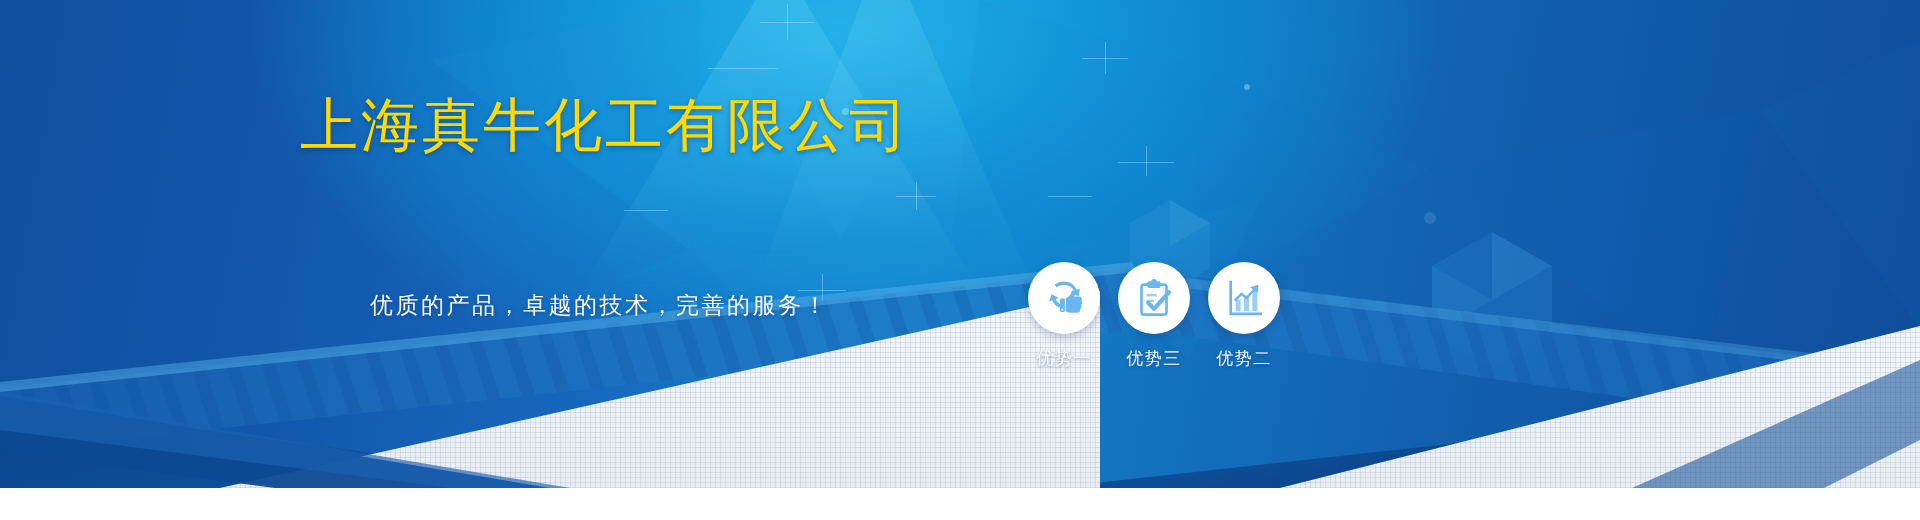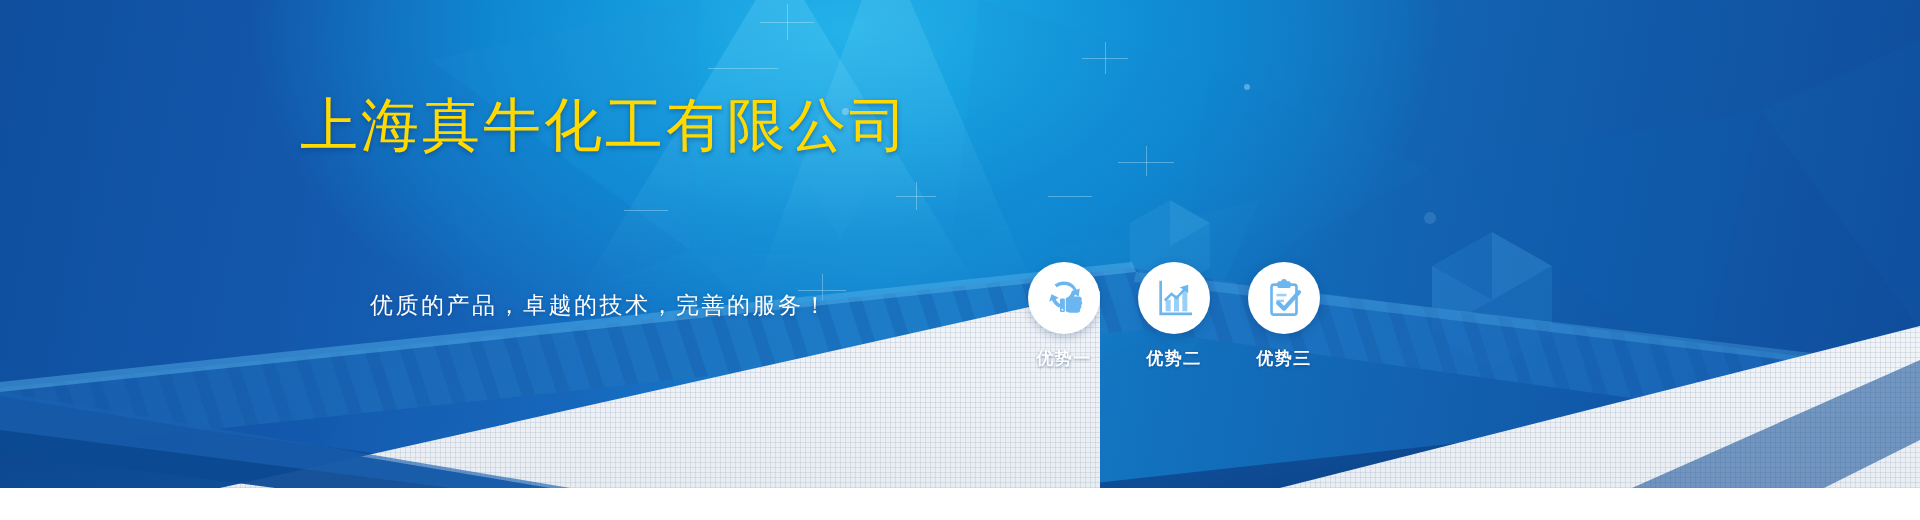--- a/index.html
+++ b/index.html
@@ -76,21 +76,21 @@
     position:absolute; left:370px; top:242px;
     font-size:23px; letter-spacing:2.5px;
     color:#ffffff; font-weight:400;
     text-shadow:0 1px 4px rgba(5,45,105,.45);
     white-space:nowrap;
     margin-top:48px;
   }
 
   #features {
     position:absolute; left:1028px; top:262px;
-    display:flex; align-items:flex-end; gap:38px;font-weight:bold;
+    display:flex; align-items:flex-end; gap:18px;
   }
   .feature { width:72px; display:flex; flex-direction:column; align-items:center; }
   .feature-circle {
     width:72px; height:72px; border-radius:50%;
     background:#ffffff;
     display:flex; align-items:center; justify-content:center;
     box-shadow:0 3px 10px rgba(5,45,105,.25);
   }
   .feature-circle svg { display:block; }
   .feature-label {
@@ -221,51 +221,51 @@
               <circle cx="22.2" cy="37.3" r="1.1" fill="#ffffff"></circle>
             </g>
           </svg>
         </div>
         <div class="feature-label">优势一</div>
       </div>
 
       <div class="feature">
         <div class="feature-circle">
           <svg width="40" height="40" viewBox="0 0 48 48">
+            <g fill="none" stroke="#6cb6f0" stroke-width="3.2">
+              <rect x="9" y="8" width="30" height="36" rx="3"></rect>
+            </g>
+            <rect x="16" y="4" width="16" height="8" rx="2.2" fill="#6cb6f0"></rect>
+            <circle cx="24" cy="4.5" r="3.4" fill="#6cb6f0"></circle>
+            <g fill="#9ccff6">
+              <rect x="15" y="19" width="12" height="3"></rect>
+              <rect x="15" y="26" width="9" height="3"></rect>
+            </g>
+            <polyline points="17,30 24,37 42,17" fill="none" stroke="#6cb6f0" stroke-width="5" stroke-linecap="round" stroke-linejoin="round"></polyline>
+          </svg>
+        </div>
+        <div class="feature-label">优势三</div>
+      </div>
+
+      <div class="feature">
+        <div class="feature-circle">
+          <svg width="40" height="40" viewBox="0 0 48 48">
             <g fill="none" stroke="#6cb6f0" stroke-width="3.2" stroke-linecap="square">
               <path d="M8 5v38h36"></path>
             </g>
             <g fill="#9ccff6">
               <rect x="14" y="26" width="6" height="14"></rect>
               <rect x="24" y="21" width="6" height="19"></rect>
               <rect x="34" y="15" width="6" height="25"></rect>
             </g>
             <g fill="none" stroke="#6cb6f0" stroke-width="3" stroke-linejoin="miter">
               <polyline points="13,27 21,19 27,24 39,11"></polyline>
             </g>
             <polygon points="41,8 41,18 31,11" fill="#6cb6f0"></polygon>
           </svg>
         </div>
         <div class="feature-label">优势二</div>
       </div>
 
-      <div class="feature">
-        <div class="feature-circle">
-          <svg width="40" height="40" viewBox="0 0 48 48">
-            <g fill="none" stroke="#6cb6f0" stroke-width="3.2">
-              <rect x="9" y="8" width="30" height="36" rx="3"></rect>
-            </g>
-            <rect x="16" y="4" width="16" height="8" rx="2.2" fill="#6cb6f0"></rect>
-            <circle cx="24" cy="4.5" r="3.4" fill="#6cb6f0"></circle>
-            <g fill="#9ccff6">
-              <rect x="15" y="19" width="12" height="3"></rect>
-              <rect x="15" y="26" width="9" height="3"></rect>
-            </g>
-            <polyline points="17,30 24,37 42,17" fill="none" stroke="#6cb6f0" stroke-width="5" stroke-linecap="round" stroke-linejoin="round"></polyline>
-          </svg>
-        </div>
-        <div class="feature-label">优势三</div>
-      </div>
-
 
     </div>
   </div>
 </div>
 
 </body></html>

